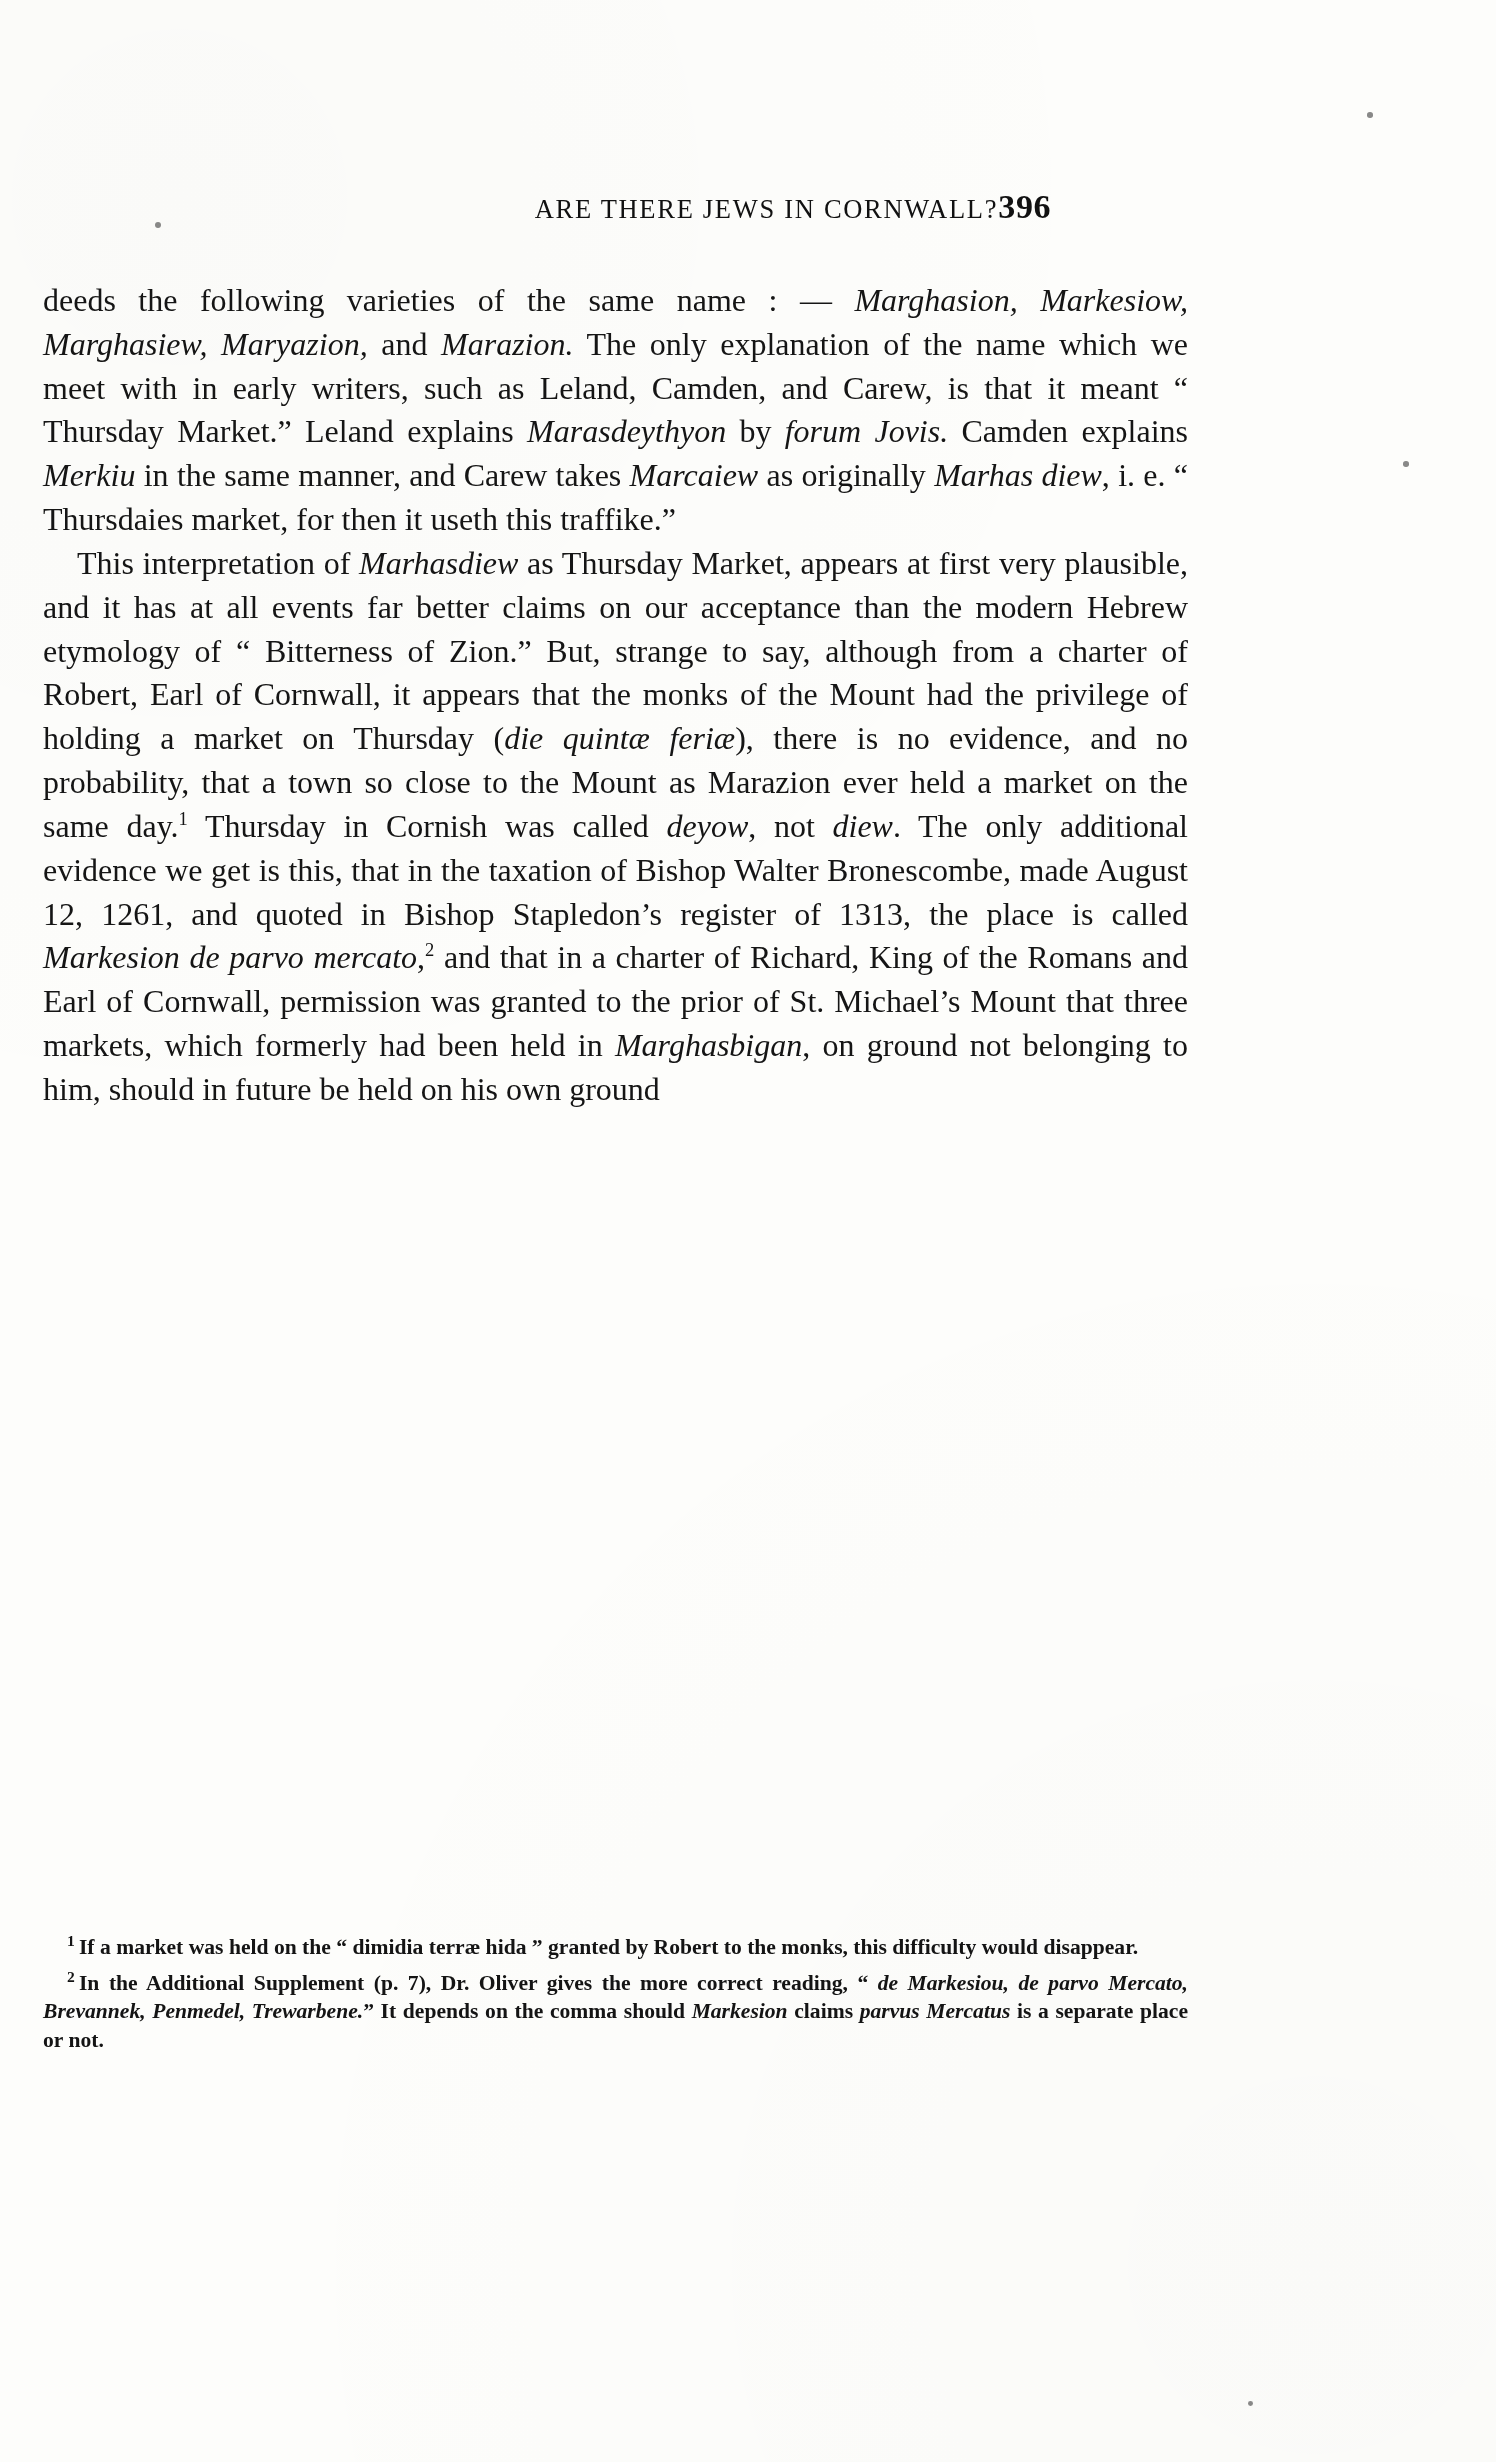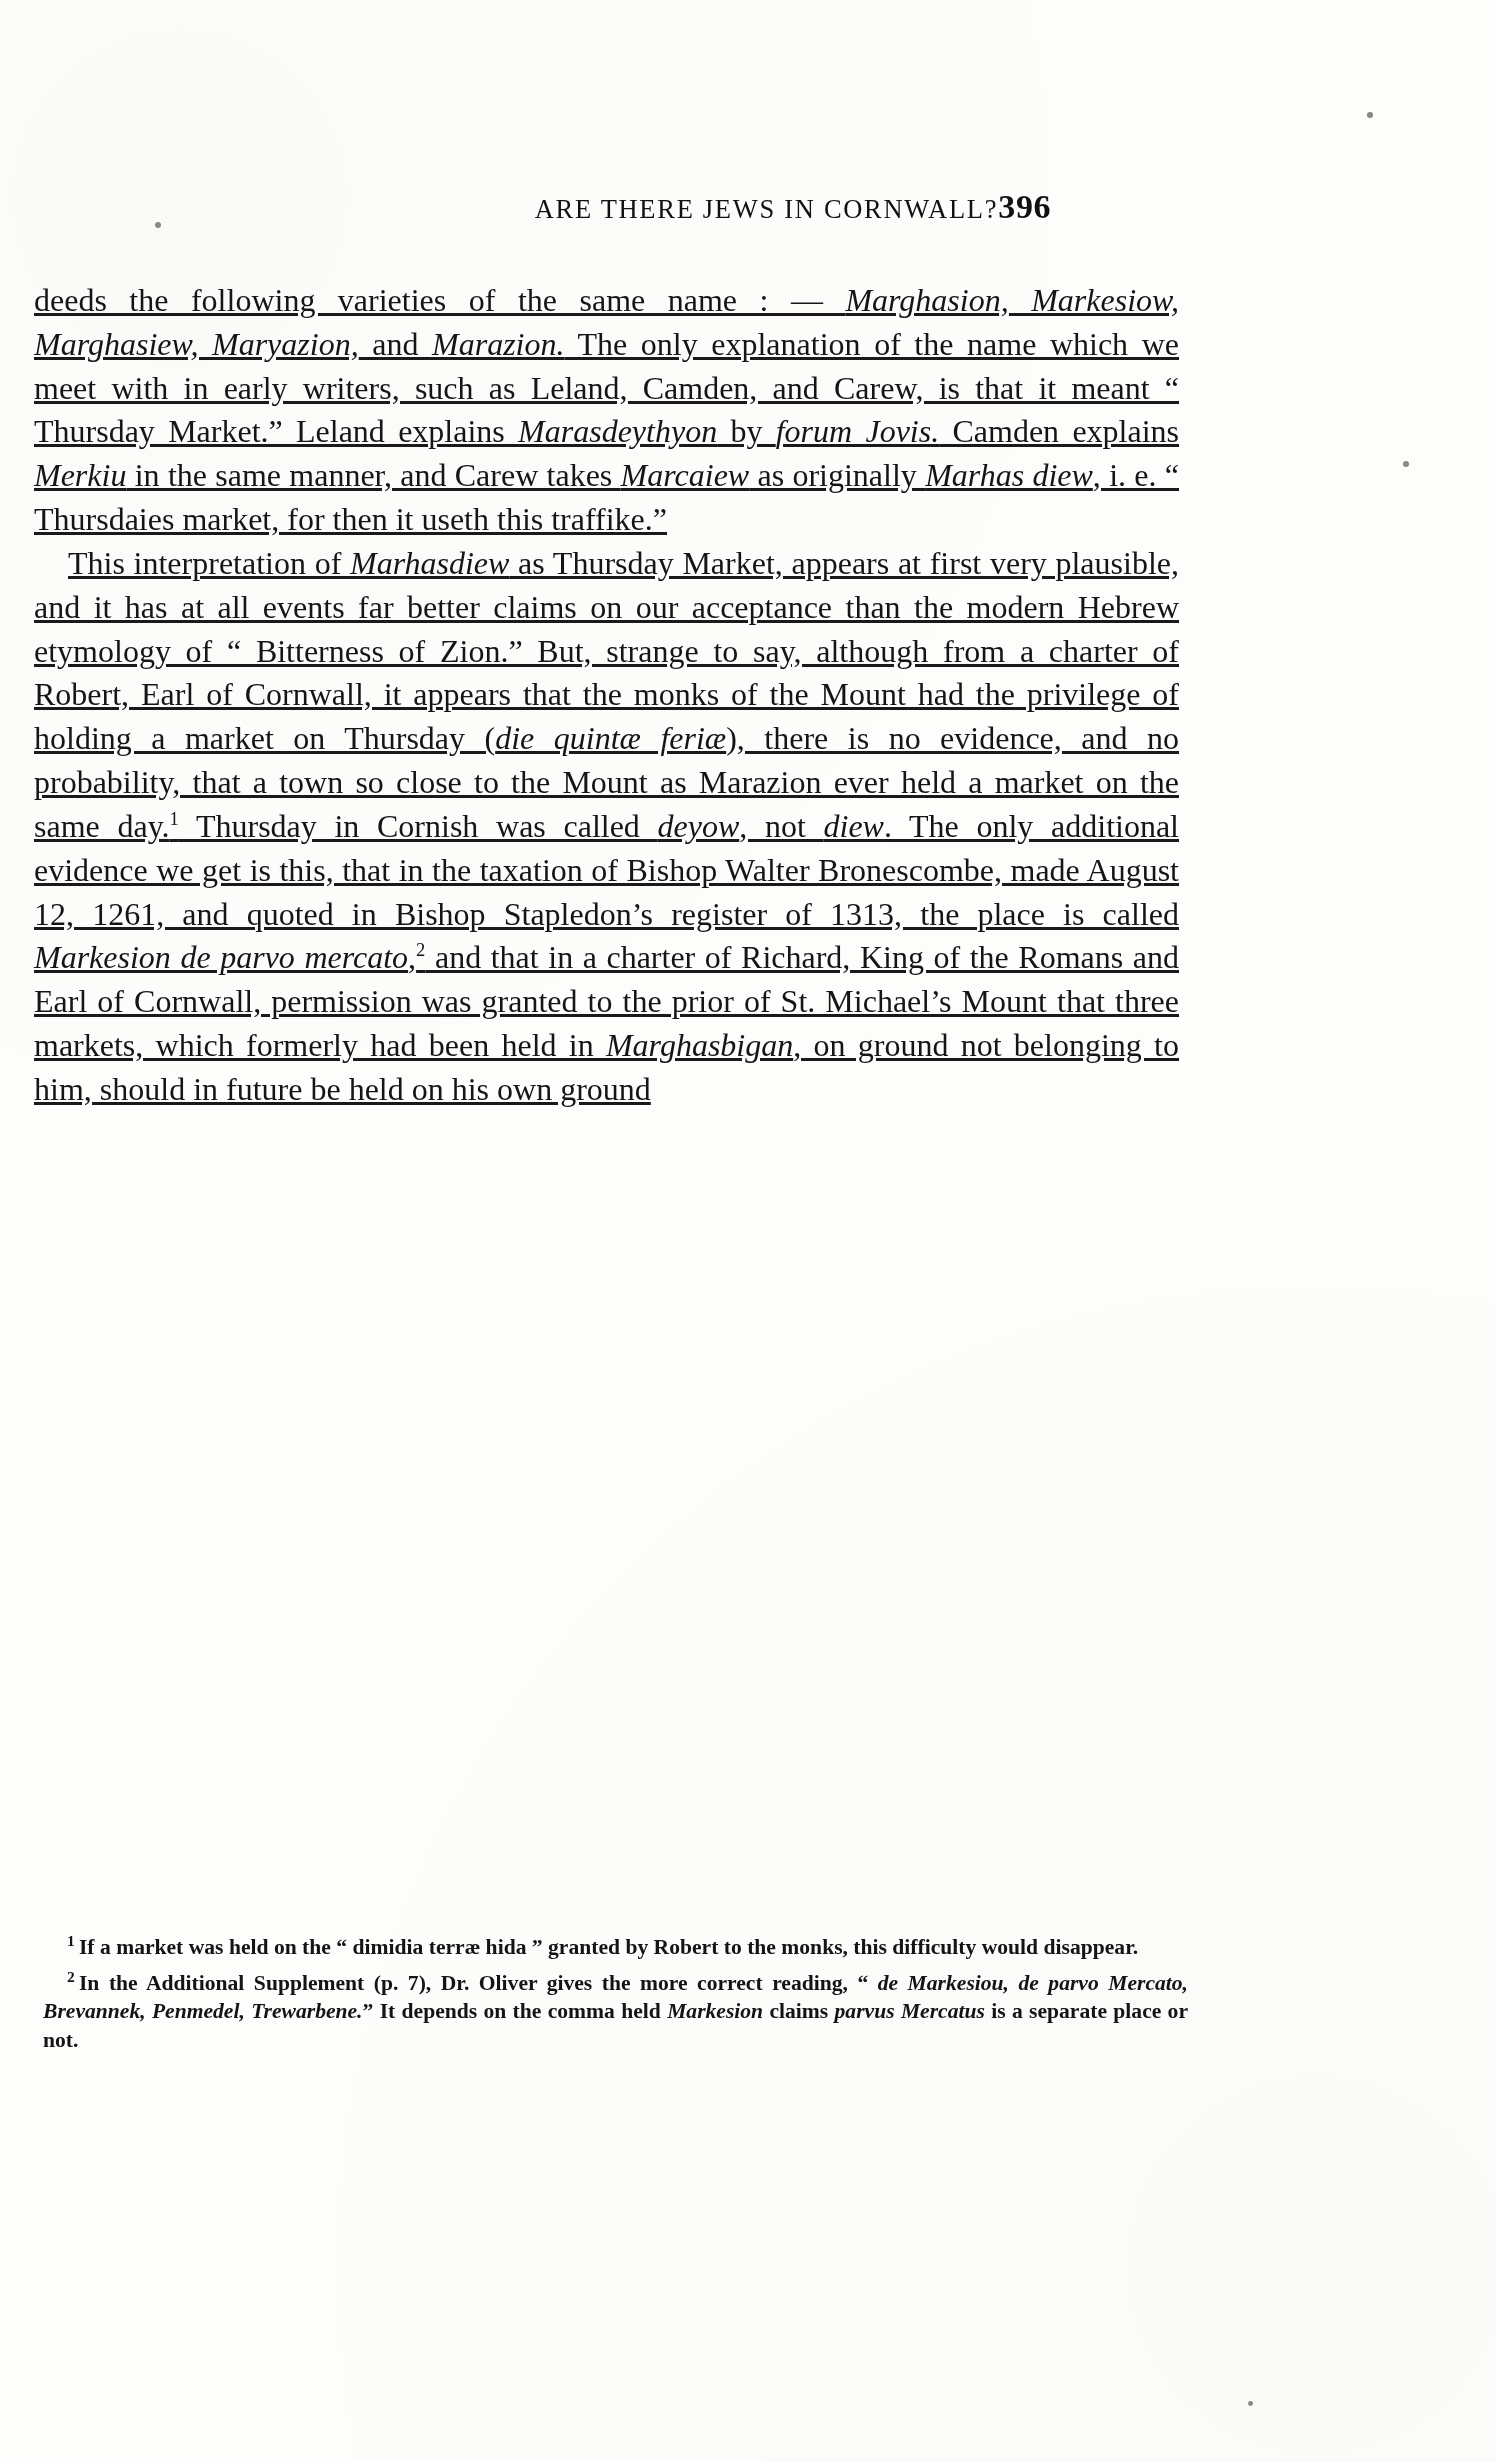--- a/index.html
+++ b/index.html
@@ -63,22 +63,21 @@
   }
 
   .body-col {
     position: absolute;
     left: 42px;
     top: 279px;
     width: 1145px;
     margin-left: 0;
   }
   .body-col {
-    left: 34px;
-    text-decoration: underline;
+    left: 43px;
   }
 
   p.body {
     margin: 0;
     font-size: 32px;
     line-height: 1.37;
     text-align: justify;
     text-justify: inter-word;
     color: #151515;
     font-family: "Liberation Serif", serif;
@@ -136,16 +135,16 @@
   <div class="body-col">
 
     <p class="body"><span>deeds the following varieties of the same name : — </span><i>Marghasion, Markesiow, Marghasiew, Maryazion,</i><span> and </span><i>Marazion.</i><span> The only explanation of the name which we meet with in early writers, such as Leland, Camden, and Carew, is that it meant “ Thursday Market.” Leland explains </span><i>Marasdeythyon</i><span> by </span><i>forum Jovis.</i><span> Camden explains </span><i>Merkiu</i><span> in the same manner, and Carew takes </span><i>Marcaiew</i><span> as originally </span><i>Marhas diew</i><span>, i. e. “ Thursdaies market, for then it useth this traffike.”</span></p>
 
     <p class="body indent"><span>This interpretation of </span><i>Marhasdiew</i><span> as Thursday Market, appears at first very plausible, and it has at all events far better claims on our acceptance than the modern Hebrew etymology of “ Bitterness of Zion.” But, strange to say, although from a charter of Robert, Earl of Cornwall, it appears that the monks of the Mount had the privilege of holding a market on Thursday (</span><i>die quintæ feriæ</i><span>), there is no evidence, and no probability, that a town so close to the Mount as Marazion ever held a market on the same day.</span><sup>1</sup><span> Thursday in Cornish was called </span><i>deyow</i><span>, not </span><i>diew</i><span>. The only additional evidence we get is this, that in the taxation of Bishop Walter Bronescombe, made August 12, 1261, and quoted in Bishop Stapledon’s register of 1313, the place is called </span><i>Markesion de parvo mercato</i><span>,</span><sup>2</sup><span> and that in a charter of Richard, King of the Romans and Earl of Cornwall, permission was granted to the prior of St. Michael’s Mount that three markets, which formerly had been held in </span><i>Marghasbigan</i><span>, on ground not belonging to him, should in future be held on his own ground</span></p>
   </div>
 
   <div class="footnotes">
     <p class="footnote"><span class="fn-mark">1</span><span>If a market was held on the “ dimidia terræ hida ” granted by Robert to the monks, this difficulty would disappear.</span></p>
 
-    <p class="footnote second"><span class="fn-mark">2</span><span>In the Additional Supplement (p. 7), Dr. Oliver gives the more correct reading, “ </span><i>de Markesiou, de parvo Mercato, Brevannek, Penmedel, Trewarbene.</i><span>” It depends on the comma held </span><i>Markesion</i><span> claims </span><i>parvus Mercatus</i><span> is a separate place or not.</span></p>
+    <p class="footnote second"><span class="fn-mark">2</span><span>In the Additional Supplement (p. 7), Dr. Oliver gives the more correct reading, “ </span><i>de Markesiou, de parvo Mercato, Brevannek, Penmedel, Trewarbene.</i><span>” It depends on the comma should </span><i>Markesion</i><span> claims </span><i>parvus Mercatus</i><span> is a separate place or not.</span></p>
   </div>
 </div>
 
 
 </body></html>

